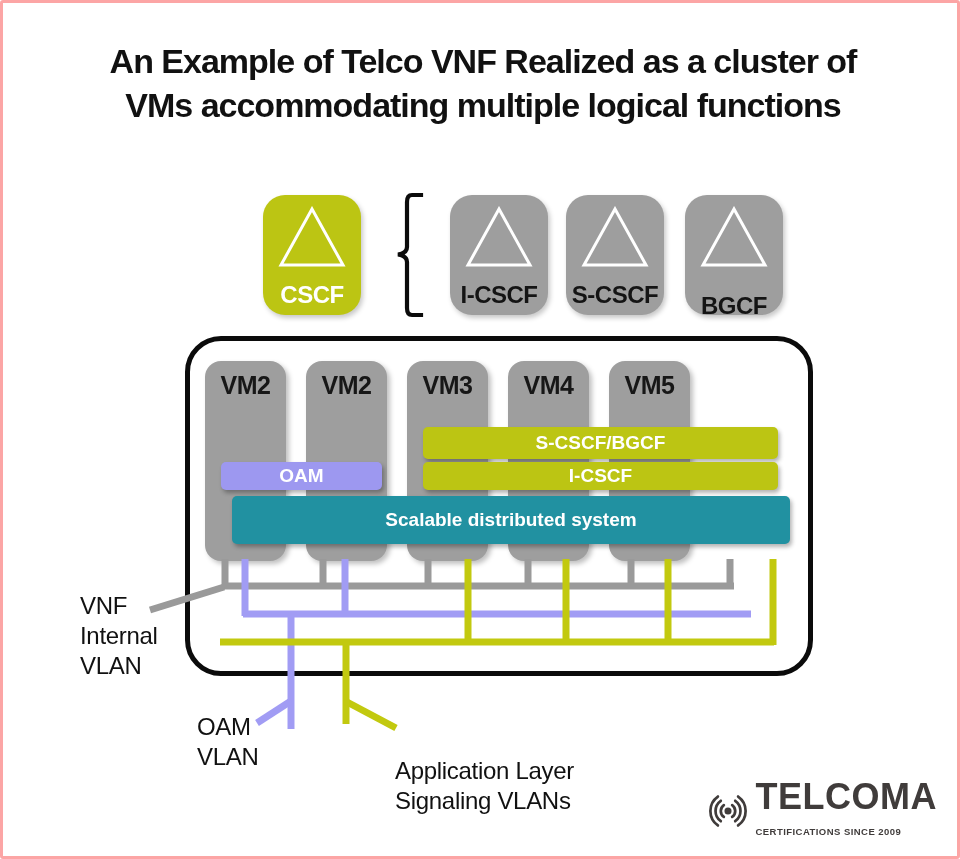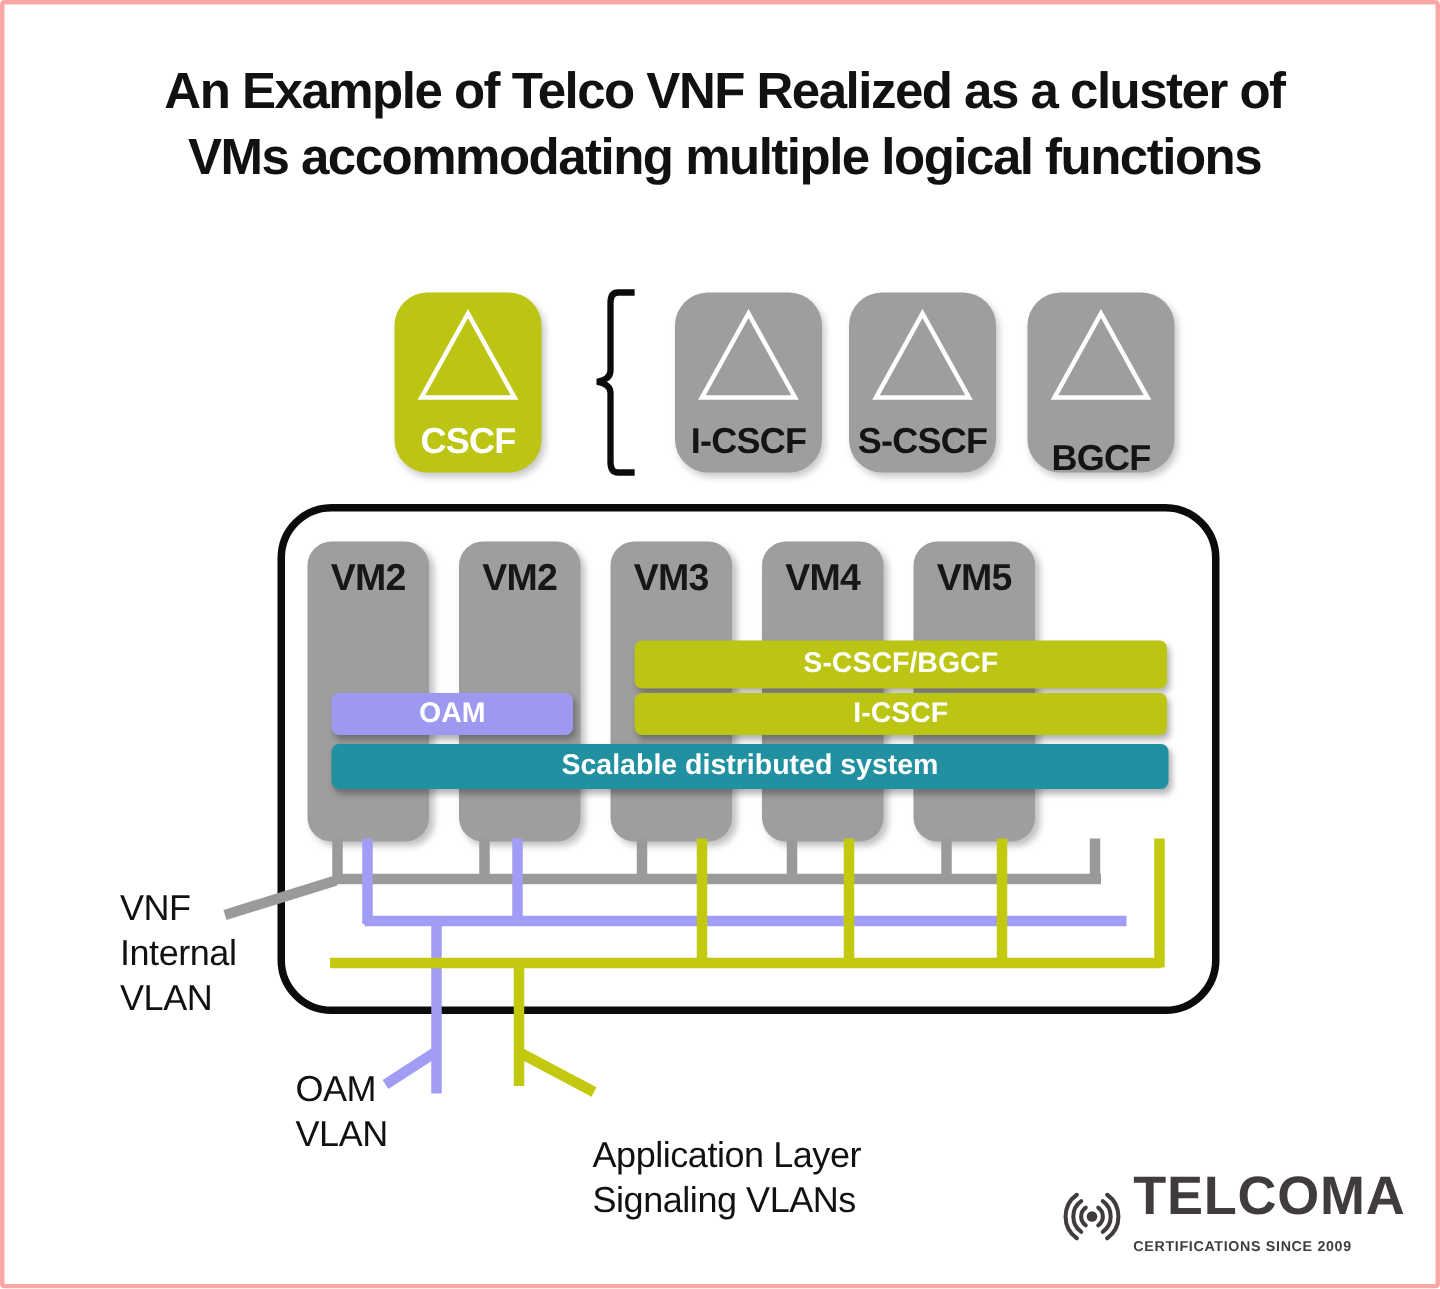--- a/index.html
+++ b/index.html
@@ -54,21 +54,21 @@
     position:absolute; z-index:3; border-radius:5px; display:flex; align-items:center;
     justify-content:center; color:#fff; font-weight:700; font-size:19px;
     letter-spacing:0; box-shadow:2px 3px 4px rgba(0,0,0,.3);
   }
   .bar.yellow{background:var(--yellow);}
   .bar.lavender{background:var(--lavender-bar);}
   .bar.teal{background:var(--teal); font-size:19px;}
   #bar-scscf-bgcf{left:420px; top:424px; width:355px; height:32px;}
   #bar-oam       {left:218px; top:459px; width:161px; height:28px;}
   #bar-icscf     {left:420px; top:459px; width:355px; height:28px;}
-  #bar-scalable  {left:218px; top:493px; width:558px; height:30px;}
+  #bar-scalable  {left:229px; top:493px; width:558px; height:48px;}
   
   .wires{position:absolute; left:0; top:0; width:960px; height:859px; z-index:4; pointer-events:none;}
   .wires path{fill:none; stroke-width:7;}
   .wires .w-gray{stroke:var(--gray-line);}
   .wires .w-purple{stroke:var(--lavender);}
   .wires .w-yellow{stroke:var(--yellow-line);}
   
   .annot{
     position:absolute; z-index:5; font-size:24px; line-height:30px; font-weight:400;
     letter-spacing:-0.3px; white-space:pre-line; color:#111;

